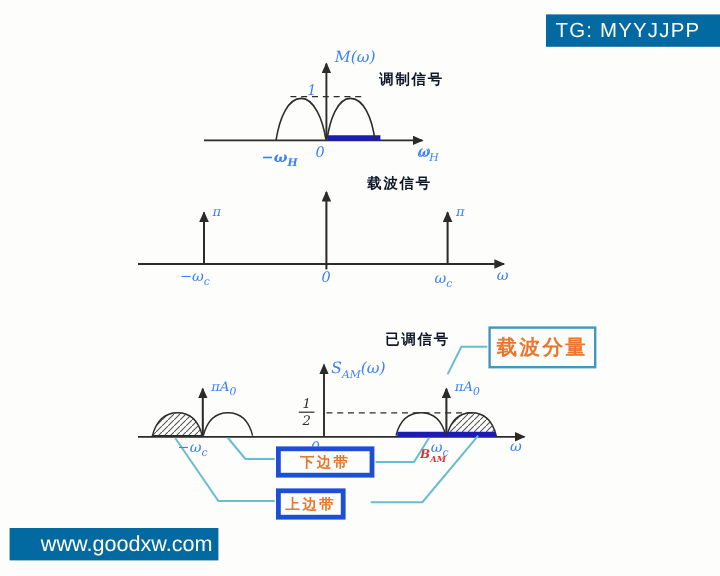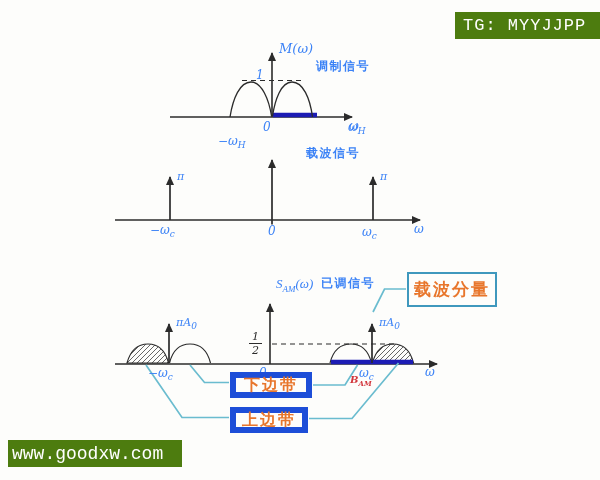--- a/index.html
+++ b/index.html
@@ -7,40 +7,40 @@
          font-family:"DejaVu Serif",serif;}
   svg{position:absolute;left:0;top:0;}
 
   
   .sym{position:absolute;font-style:italic;color:#3b82f6;font-size:12px;line-height:1;white-space:nowrap;}
   .sym sub{font-size:9px;font-style:italic;line-height:1;}
   .sz13{font-size:13px;}
   .sz11{font-size:11px;}
 
   
-  .red-title{position:absolute;color:#3b82f6;font-weight:bold;font-size:12px;letter-spacing:1.5px;
+  .red-title{position:absolute;color:#0f172a;font-weight:bold;font-size:12px;letter-spacing:1.5px;
              line-height:1;font-family:"Liberation Sans",sans-serif;white-space:nowrap;}
 
   
   .frac{position:absolute;text-align:center;font-style:italic;font-size:11px;color:#2b2b2b;line-height:1;}
   .frac .num{display:block;border-bottom:1px solid #2b2b2b;padding:0 3px 1px 3px;}
   .frac .den{display:block;padding-top:1px;}
 
   
   .callout{position:absolute;display:flex;align-items:center;justify-content:center;
            background:#fdfdfb;color:#e8762c;font-weight:bold;letter-spacing:2px;
            font-family:"Liberation Sans",sans-serif;box-sizing:border-box;}
   .carrier-box{border:2px solid #3f98bd;font-size:17px;}
-  .sideband-box{border:6px solid #1d4ed8;font-size:16px;}
+  .sideband-box{border:4px solid #1d4ed8;font-size:12px;}
 
   
-  .wm{position:absolute;background:#4d7c0f;color:#ffffff;display:flex;align-items:center;
-      font-family:Liberation Mono, monospace;box-sizing:border-box;}
+  .wm{position:absolute;background:#0369a1;color:#ffffff;display:flex;align-items:center;
+      font-family:Liberation Sans, sans-serif;box-sizing:border-box;}
   .wm-tr{left:455px;top:12px;width:145px;height:27px;font-size:17px;padding-left:8px;letter-spacing:1px;}
-  .wm-bl{left:8px;top:440px;width:174px;height:27px;font-size:18px;padding-left:4px;}
+  .wm-bl{left:8px;top:440px;width:174px;height:27px;font-size:18px;padding-left:26px;}
 
   .bam{position:absolute;color:#d2373d;font-weight:bold;font-style:italic;font-size:10px;line-height:1;text-align:center;}
   .bam sub{font-size:7px;}
 </style>
 </head>
 <body>
 
 <div class="stage">
 
   <svg width="600" height="480">
@@ -82,47 +82,47 @@
     <path d="M373,312 L384.5,289 L406,289" fill="none" stroke="#6abccf" stroke-width="1.7"></path>
     <path d="M190,365 L204.5,382.5 L229,382.5" fill="none" stroke="#6abccf" stroke-width="1.7"></path>
     <path d="M313,385 L345,385 L357.5,365" fill="none" stroke="#6abccf" stroke-width="1.7"></path>
     <path d="M146,365 L182,417.5 L229,417.5" fill="none" stroke="#6abccf" stroke-width="1.7"></path>
     <path d="M309,418.5 L352,418.5 L398.5,363" fill="none" stroke="#6abccf" stroke-width="1.7"></path>
   </svg>
 
   <span class="sym sz13" style="left:279px;top:42px;">M(ω)</span>
   <span class="sym" style="left:256px;top:69px;">1</span>
   <span class="red-title" style="left:316px;top:60px;">调制信号</span>
-  <span class="sym" style="left:218px;top:135px;"><span>−ω</span><sub>H</sub></span>
+  <span class="sym" style="left:218px;top:125px;font-weight:bold;"><span>−ω</span><sub>H</sub></span>
   <span class="sym" style="left:263px;top:121px;">0</span>
   <span class="sym" style="left:300px;top:121px;margin-left:48px;"><span>ω</span><sub>H</sub></span>
   <span class="sym" style="left:349px;top:120px;">ω</span>
 
   <span class="sym sz11" style="left:177px;top:171px;">π</span>
   <span class="sym sz11" style="left:380px;top:171px;">π</span>
   <span class="red-title" style="left:306px;top:147px;">载波信号</span>
   <span class="sym" style="left:150px;top:224px;"><span>−ω</span><sub>c</sub></span>
   <span class="sym" style="left:268px;top:225px;">0</span>
   <span class="sym" style="left:362px;top:226px;"><span>ω</span><sub>c</sub></span>
   <span class="sym" style="left:414px;top:223px;">ω</span>
 
   <span class="red-title" style="left:321px;top:277px;">已调信号</span>
-  <span class="sym sz13" style="left:276px;top:277px;font-family:Liberation Serif, serif;"><span>S</span><sub>AM</sub><span>(ω)</span></span>
+  <span class="sym sz13" style="left:276px;top:301px;"><span>S</span><sub>AM</sub><span>(ω)</span></span>
   <span class="frac" style="left:249px;top:331px;">
       <span class="num">1</span>
       <span class="den">2</span>
     </span>
   <span class="sym sz11" style="left:176px;top:317px;"><span>πA</span><sub>0</sub></span>
   <span class="sym sz11" style="left:379px;top:317px;"><span>πA</span><sub>0</sub></span>
   <span class="sym" style="left:259px;top:367px;">0</span>
   <span class="sym" style="left:148px;top:367px;"><span>−ω</span><sub>c</sub></span>
   <span class="sym" style="left:359px;top:367px;"><span>ω</span><sub>c</sub></span>
   <span class="sym" style="left:425px;top:366px;">ω</span>
   <span class="bam" style="left:350px;top:375px;"><span>B</span><sub>AM</sub></span>
 
   <div class="callout carrier-box" style="left:407px;top:272px;width:90px;height:35px;">载波分量</div>
   <div class="callout sideband-box" style="left:230px;top:372px;width:82px;height:26px;">下边带</div>
-  <div class="callout sideband-box" style="left:230px;top:407px;width:78px;height:26px;">上边带</div>
+  <div class="callout sideband-box" style="left:230px;top:407px;width:58px;height:26px;">上边带</div>
 
   <div class="wm wm-tr">TG: MYYJJPP</div>
   <div class="wm wm-bl">www.goodxw.com</div>
 
 </div>
 
 </body></html>

